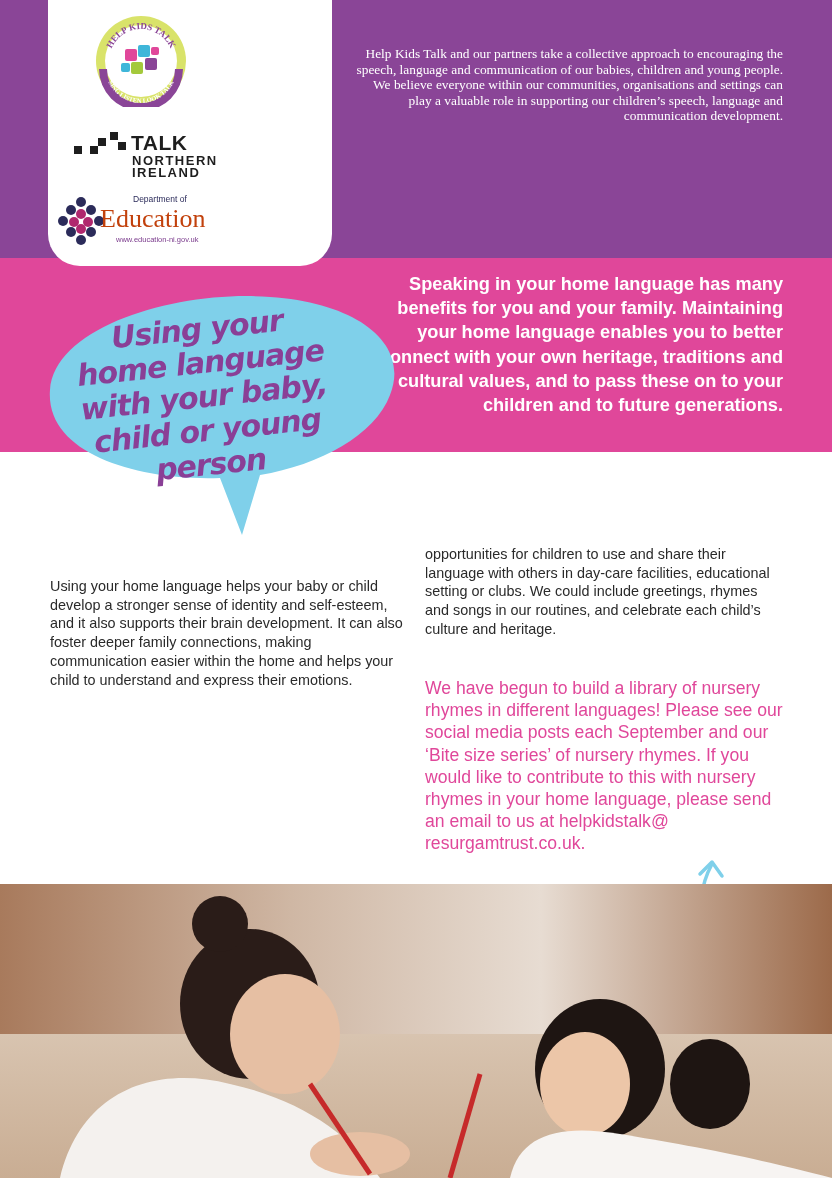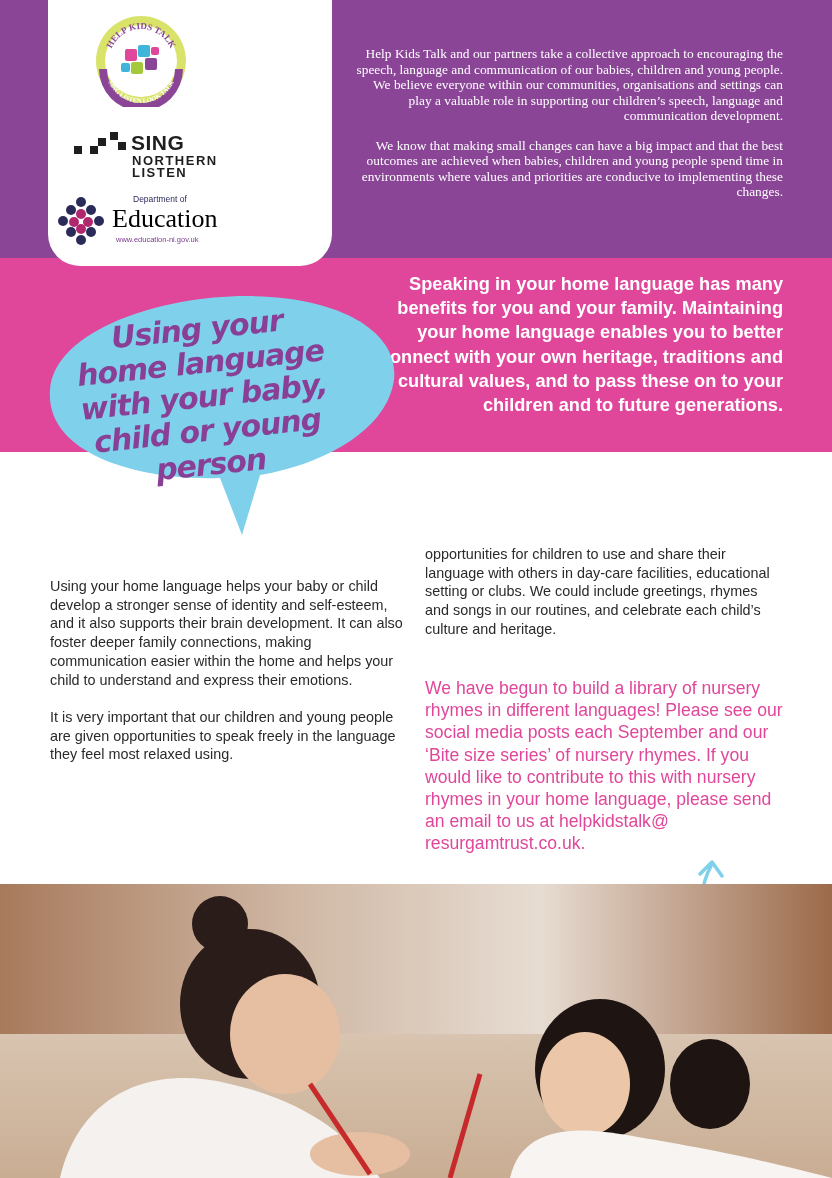--- a/index.html
+++ b/index.html
@@ -22,21 +22,21 @@
   .rcslt-squares { position: absolute; left: 0; top: 4px; width: 52px; height: 26px; }
   .rcslt-title { position: absolute; left: 57px; top: 3px; font-size: 21px; font-weight: bold; color: #1e1e1e; letter-spacing: 0.5px; }
   .rcslt-sub { position: absolute; left: 58px; font-size: 13px; font-weight: bold; color: #1e1e1e; letter-spacing: 1.5px; line-height: 12px; }
   .rcslt-sub.l1 { top: 27px; }
   .rcslt-sub.l2 { top: 39px; }
 
   
   .doe { position: absolute; left: 58px; top: 192px; width: 175px; height: 58px; }
   .doe-mark { position: absolute; left: 0; top: 4px; width: 46px; height: 50px; }
   .doe-small { position: absolute; left: 55px; top: 2px; font-size: 8.5px; color: #2b2b5a; margin-left: 20px; }
-  .doe-title { position: absolute; left: 54px; top: 12px; font-family: "Liberation Serif", serif; font-size: 26px; color: #000000; }
+  .doe-title { position: absolute; left: 42px; top: 12px; font-family: "Liberation Serif", serif; font-size: 26px; color: #c2410c; }
   .doe-url { position: absolute; left: 58px; top: 43px; font-size: 7.5px; color: #7a3a8c; text-align: right; }
 
   .intro {
     position: absolute; right: 49px; top: 46px; width: 430px;
     font-family: "Liberation Serif", serif; font-size: 13.4px; line-height: 15.5px;
     color: #ffffff; text-align: right;
   }
   .intro p + p { margin-top: 14px; }
 
   .pink-text {
@@ -103,23 +103,23 @@
 </svg>
 
 <div class="rcslt">
   <svg class="rcslt-squares" viewBox="0 0 52 26">
     <rect x="0" y="14" width="8" height="8" fill="#1e1e1e"></rect>
     <rect x="16" y="14" width="8" height="8" fill="#1e1e1e"></rect>
     <rect x="24" y="6" width="8" height="8" fill="#1e1e1e"></rect>
     <rect x="36" y="0" width="8" height="8" fill="#1e1e1e"></rect>
     <rect x="44" y="10" width="8" height="8" fill="#1e1e1e"></rect>
   </svg>
-  <span class="rcslt-title">SING</span>
+  <span class="rcslt-title">TALK</span>
   <span class="rcslt-sub l1">NORTHERN</span>
-  <span class="rcslt-sub l2">LISTEN</span>
+  <span class="rcslt-sub l2">IRELAND</span>
 </div>
 
 <div class="doe">
   <svg class="doe-mark" viewBox="0 0 46 50">
     <g fill="#2b2b5a">
       <circle cx="23" cy="6" r="5"></circle>
       <circle cx="13" cy="14" r="5"></circle>
       <circle cx="33" cy="14" r="5"></circle>
       <circle cx="5" cy="25" r="5"></circle>
       <circle cx="41" cy="25" r="5"></circle>
@@ -134,33 +134,31 @@
       <circle cx="23" cy="33" r="5"></circle>
     </g>
   </svg>
   <span class="doe-small">Department of</span>
   <span class="doe-title">Education</span>
   <span class="doe-url">www.education-ni.gov.uk</span>
 </div>
 
 <div class="intro">
   <p>Help Kids Talk and our partners take a collective approach to encouraging the speech, language and communication of our babies, children and young people. We believe everyone within our communities, organisations and settings can play a valuable role in supporting our children’s speech, language and communication development.</p>
-  <p>We know that making small changes can have a big impact and that the best outcomes are achieved when babies, children and young people spend time in environments where values and priorities are conducive to implementing these changes.</p>
 </div>
 
 <div class="pink-text">Speaking in your home language has many benefits for you and your family. Maintaining your home language enables you to better connect with your own heritage, traditions and cultural values, and to pass these on to your children and to future generations.</div>
 
 <svg class="bubble" viewBox="0 0 370 255">
   <path d="M20 105 C 25 40, 150 5, 240 12 C 330 18, 380 60, 360 110 C 345 150, 290 180, 230 190 L 212 250 L 190 193 C 110 196, 15 170, 20 105 Z" fill="#7fd0ea"></path>
 </svg>
 <div class="bubble-text">Using your home language with your baby, child or young person</div>
 
 <div class="col col-left">
   <p>Using your home language helps your baby or child develop a stronger sense of identity and self-esteem, and it also supports their brain development. It can also foster deeper family connections, making communication easier within the home and helps your child to understand and express their emotions.</p>
-  <p>It is very important that our children and young people are given opportunities to speak freely in the language they feel most relaxed using.</p>
 </div>
 
 <div class="col col-right">
   <p>opportunities for children to use and share their language with others in day-care facilities, educational setting or clubs. We could include greetings, rhymes and songs in our routines, and celebrate each child’s culture and heritage.</p>
 </div>
 
 <div class="pink-para">
   <span>We have begun to build a library of nursery rhymes in different languages! Please see our social media posts each September and our ‘Bite size series’ of nursery rhymes. If you would like to contribute to this with nursery rhymes in your home language, please send an email to us at </span><b>helpkidstalk@ resurgamtrust.co.uk.</b>
 </div>
 

